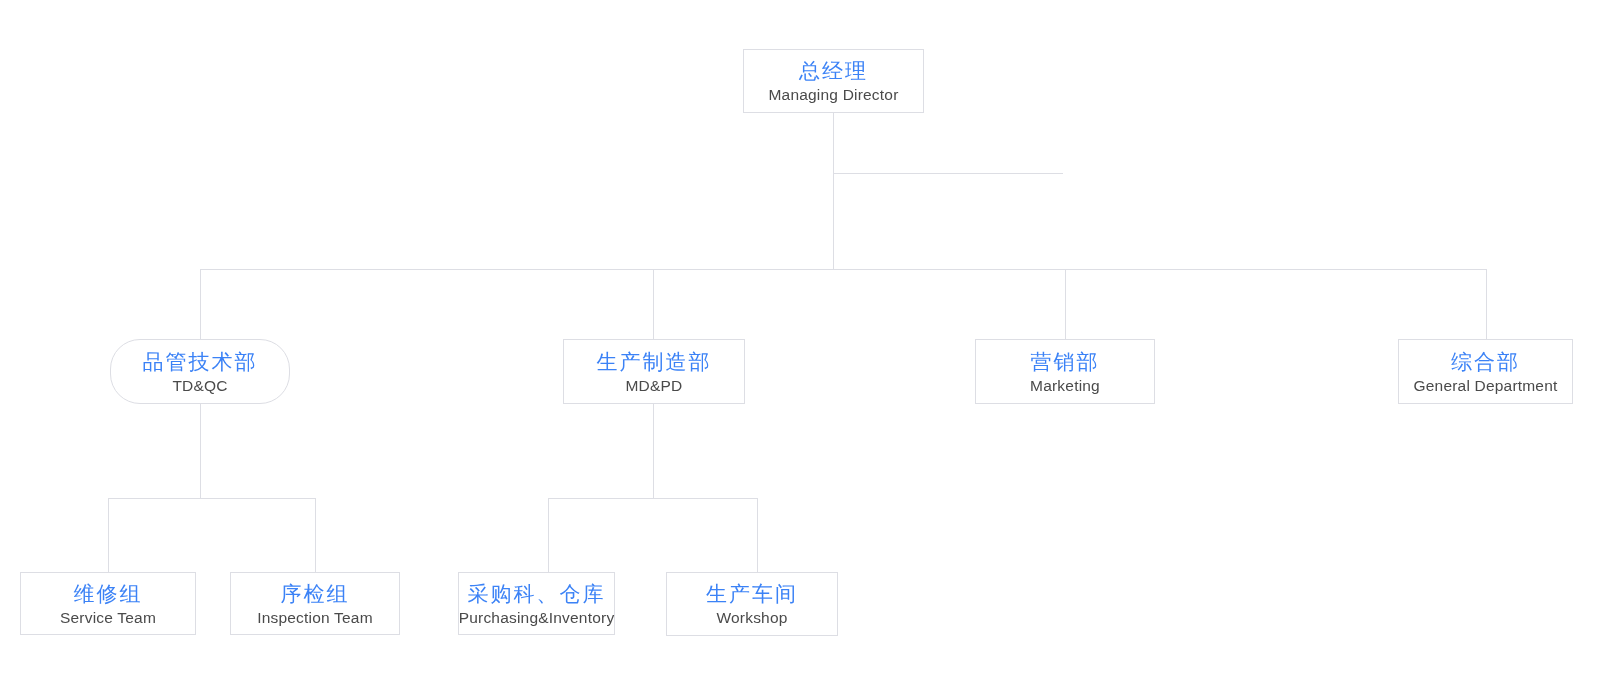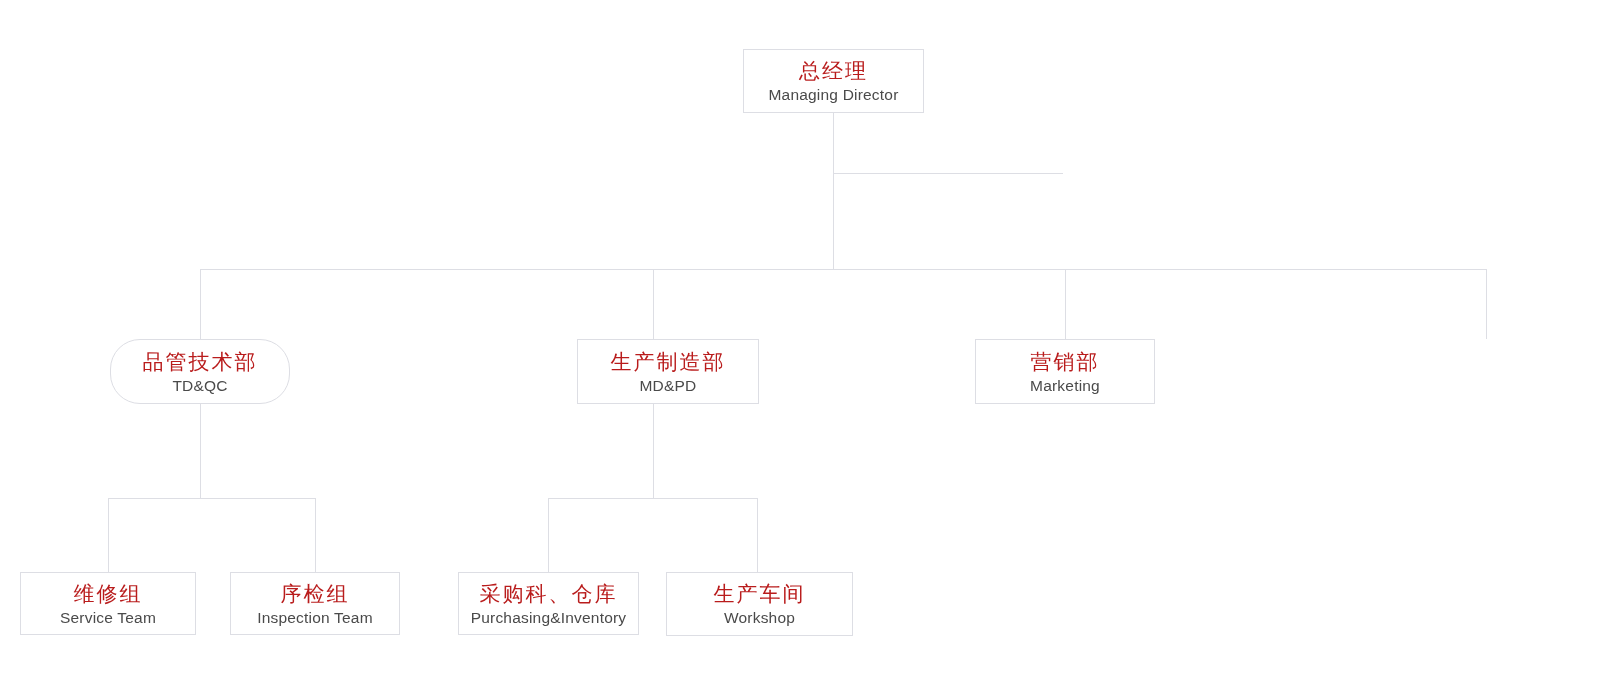--- a/index.html
+++ b/index.html
@@ -22,21 +22,21 @@
     border: 1px solid #dddee4;
     display: flex;
     flex-direction: column;
     align-items: center;
     justify-content: center;
     text-align: center;
   }
   .node .zh {
     font-size: 21px;
     font-weight: 400;
-    color: #b91c1c;
+    color: #3b82f6;
     letter-spacing: 2px;
     line-height: 1.35;
     white-space: nowrap;
   }
   .node .en {
     font-size: 15.5px;
     font-weight: 300;
     color: #4a4a4a;
     letter-spacing: 0.2px;
     line-height: 1.25;
@@ -44,27 +44,27 @@
   }
   .line {
     position: absolute;
     background: #dddee4;
   }
 
   
   .n-md   { left: 743px;  top: 49px;  width: 181px; height: 64px; }
   .n-mgmt { left: 1063px; top: 144px; width: 176px; height: 64px; }
   .n-tdqc { left: 110px;  top: 339px; width: 180px; height: 65px; border-radius: 30px; }
-  .n-mdpd { left: 577px;  top: 339px; width: 182px; height: 65px; }
+  .n-mdpd { left: 563px;  top: 339px; width: 182px; height: 65px; }
   .n-mkt  { left: 975px;  top: 339px; width: 180px; height: 65px; }
   .n-gen  { left: 1398px; top: 339px; width: 175px; height: 65px; }
   .n-svc  { left: 20px;   top: 572px; width: 176px; height: 63px; }
   .n-insp { left: 230px;  top: 572px; width: 170px; height: 63px; }
-  .n-pur  { left: 458px;  top: 572px; width: 181px; height: 63px; }
-  .n-ws   { left: 666px;  top: 572px; width: 187px; height: 64px; }
+  .n-pur  { left: 458px;  top: 572px; width: 157px; height: 63px; }
+  .n-ws   { left: 666px;  top: 572px; width: 172px; height: 64px; }
 
   
   .l-trunk { left: 833px;  top: 113px; width: 1px;    height: 156px; }
   .l-mgmt  { left: 833px;  top: 173px; width: 230px;  height: 1px; }
   .l-bus   { left: 200px;  top: 269px; width: 1286px; height: 1px; }
   .l-d1    { left: 200px;  top: 269px; width: 1px;    height: 70px; }
   .l-d2    { left: 653px;  top: 269px; width: 1px;    height: 70px; }
   .l-d3    { left: 1065px; top: 269px; width: 1px;    height: 70px; }
   .l-d4    { left: 1486px; top: 269px; width: 1px;    height: 70px; }
   .l-s1    { left: 200px;  top: 404px; width: 1px;    height: 94px; }
@@ -111,20 +111,24 @@
   <div class="node n-mdpd">
     <div class="zh">生产制造部</div>
     <div class="en">MD&amp;PD</div>
   </div>
 
   <div class="node n-mkt">
     <div class="zh">营销部</div>
     <div class="en">Marketing</div>
   </div>
 
+  <div class="node n-gen">
+    <div class="zh">综合部</div>
+    <div class="en">General Department</div>
+  </div>
 
   <div class="node n-svc">
     <div class="zh">维修组</div>
     <div class="en">Service Team</div>
   </div>
 
   <div class="node n-insp">
     <div class="zh">序检组</div>
     <div class="en">Inspection Team</div>
   </div>

